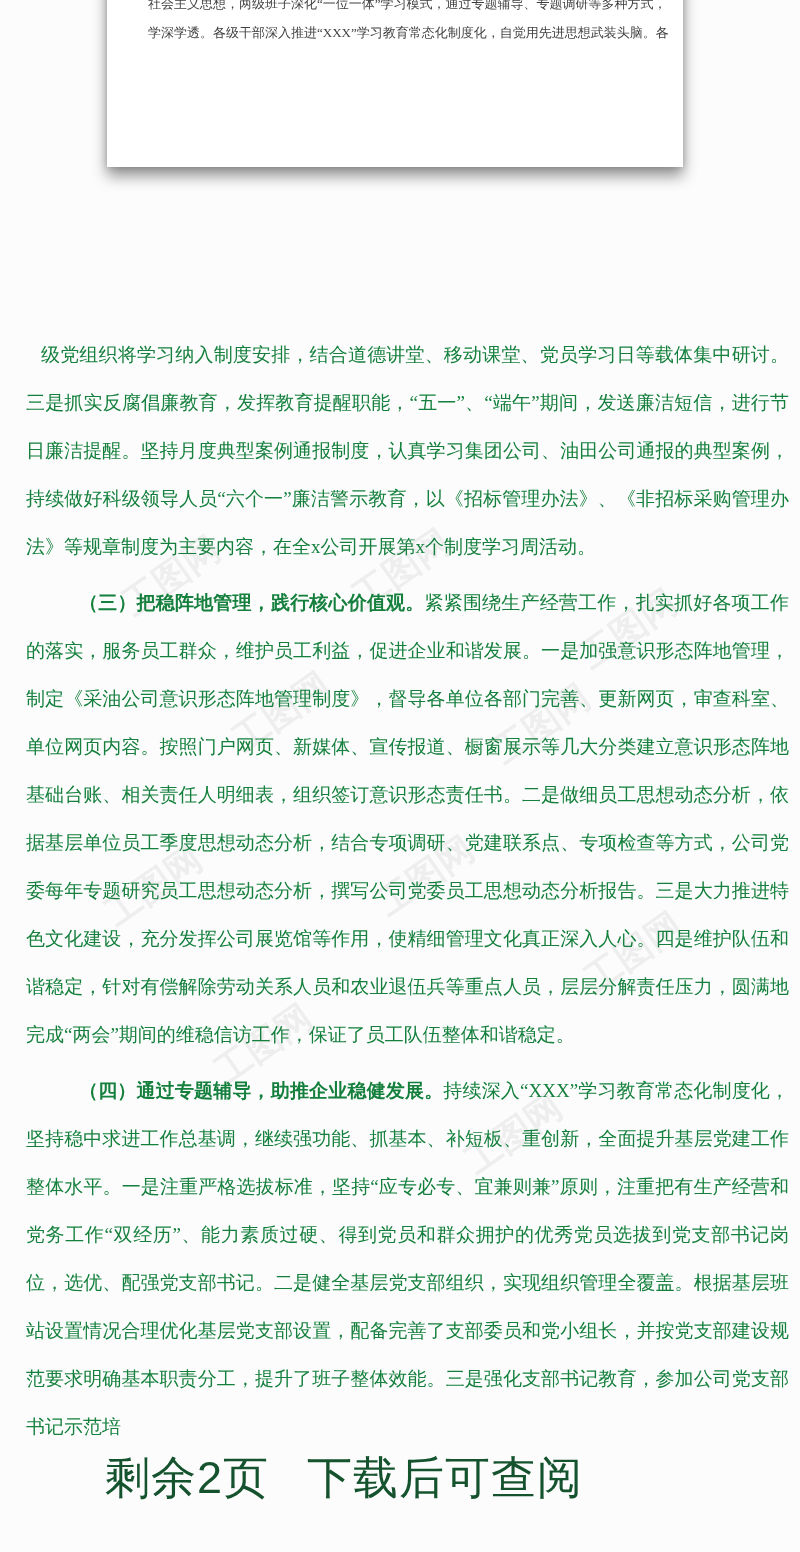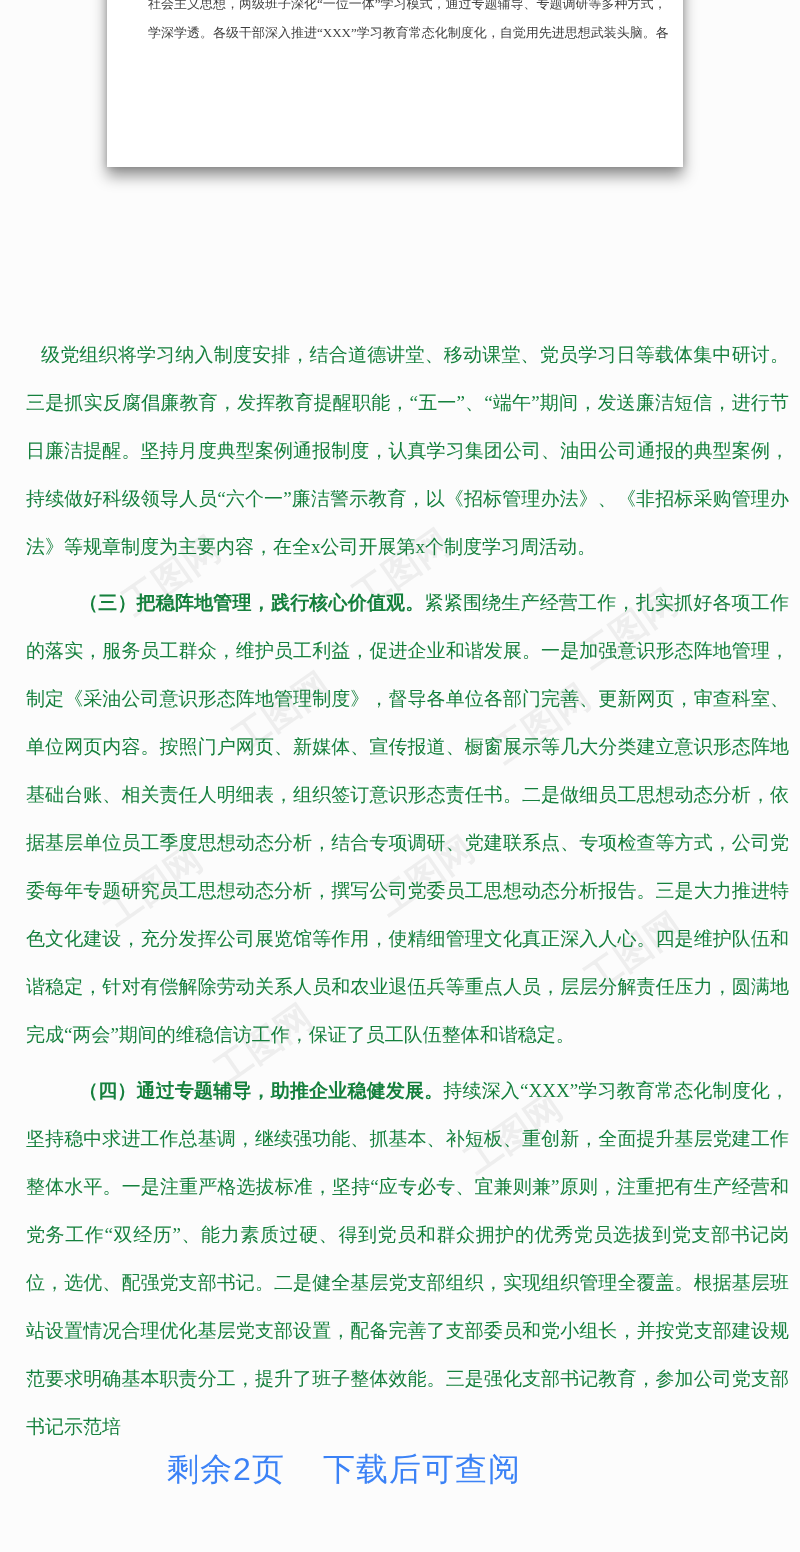--- a/index.html
+++ b/index.html
@@ -55,22 +55,22 @@
   .doc-body p{margin:0 0 8px 0;text-indent:2em;}
   .doc-body p.no-indent{text-indent:0;}
   .para-head{font-weight:bold;margin-left:15px;}
   
   .footer{
     position:absolute;
     left:0;top:1448px;
     width:688px;
     text-align:center;
     font-family:"Liberation Sans", sans-serif;
-    font-size:32px;
-    color:#3b82f6;
+    font-size:45px;
+    color:#14532d;
     letter-spacing:1px;
   }
   .footer .gap{display:inline-block;width:38px;}
 </style>
 </head>
 <body>
 
 <div class="screen">
 
   <div class="page-card"></div>

